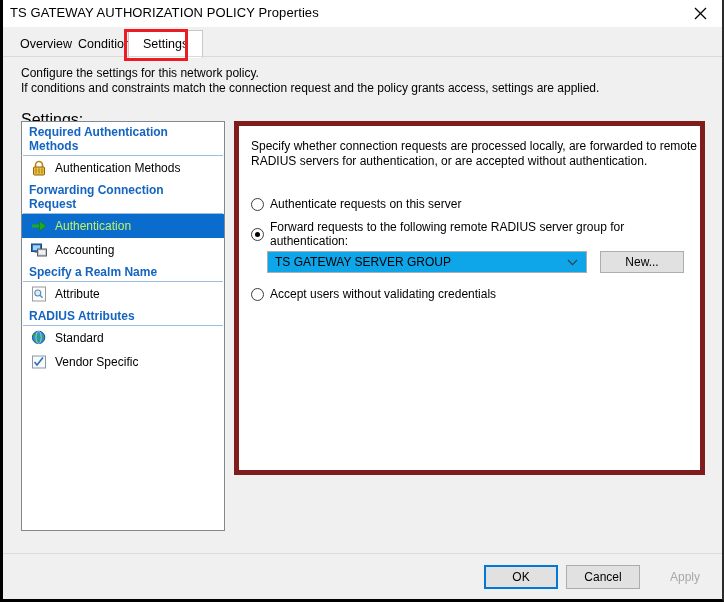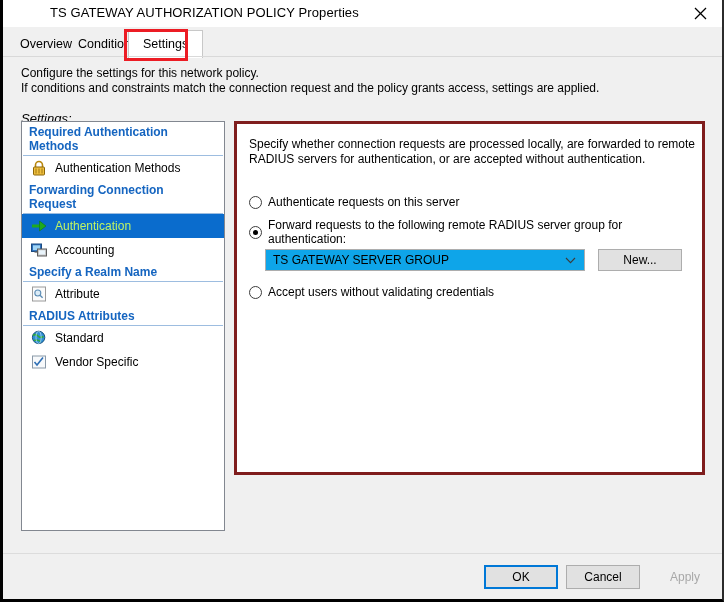--- a/index.html
+++ b/index.html
@@ -36,21 +36,20 @@
     border-bottom: 1px solid #ffffff;
   }
   #title-text {
     position: absolute;
     left: 7px;
     top: 5px;
     font-size: 13px;
     color: #000000;
     white-space: nowrap;
     letter-spacing: 0.1px;
-    margin-left: 40px;
   }
   #close-btn {
     position: absolute;
     right: 0px;
     top: 0px;
     width: 44px;
     height: 27px;
     display: flex;
     align-items: center;
     justify-content: center;
@@ -123,22 +122,21 @@
   #desc-line2 {
     position: absolute;
     left: 18px;
     top: 81px;
     font-size: 12px;
   }
   #settings-label {
     position: absolute;
     left: 18px;
     top: 111px;
-    font-size: 13px;
-    font-style: italic;
+    font-size: 16px;
   }
 
   
   #tree-panel {
     position: absolute;
     left: 18px;
     top: 121px;
     width: 204px;
     height: 410px;
     background: #ffffff;
@@ -177,21 +175,21 @@
   }
 
   
   #content-panel {
     position: absolute;
     left: 231px;
     top: 121px;
     width: 471px;
     height: 354px;
     background: #ffffff;
-    border: 3px solid #7f1d1d;
+    border: 5px solid #7f1d1d;
     box-sizing: border-box;
     text-decoration: underline;
   }
   #cp-desc1 {
     position: absolute;
     left: 12px;
     top: 13px;
     font-size: 12px;
   }
   #cp-desc2 {

